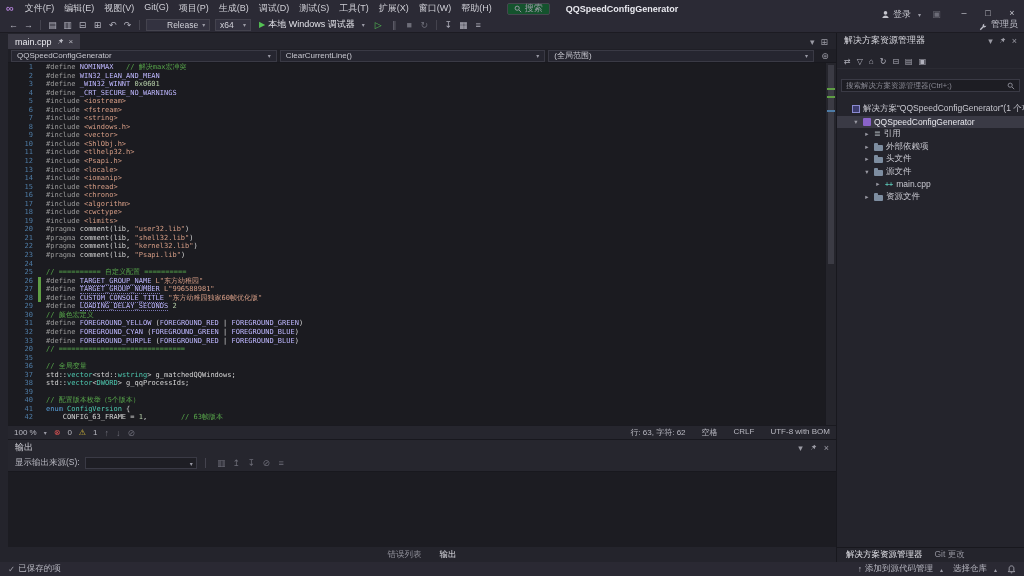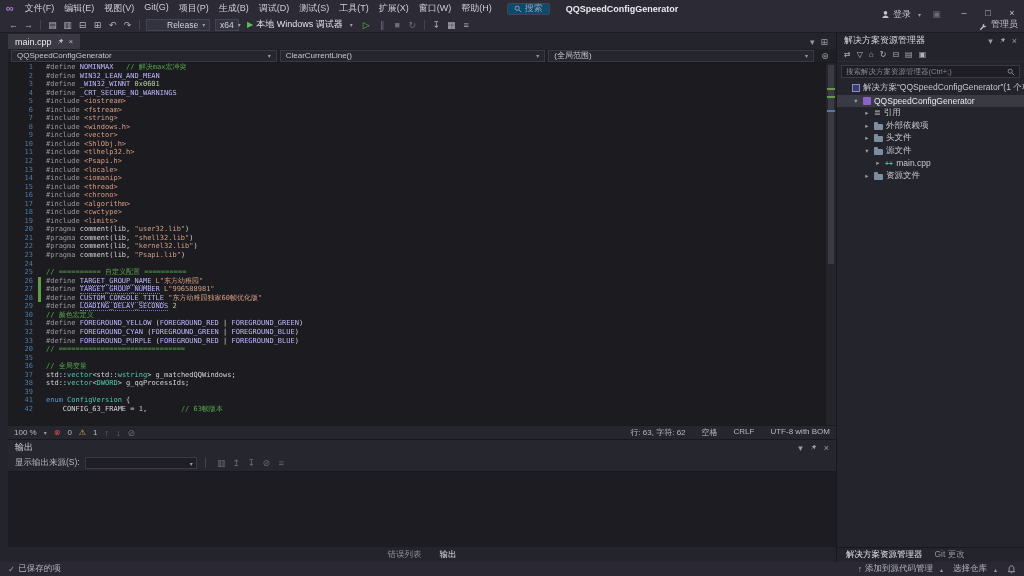--- a/index.html
+++ b/index.html
@@ -7,42 +7,42 @@
   body {
     width:1024px; height:576px; overflow:hidden;
     background:#1f1f26; color:#c8c8d0;
     font-family:"Liberation Sans","DejaVu Sans",sans-serif;
     font-size:9px; cursor:default;
   }
   
   .titlebar { height:17px; background:#2b2a35; display:flex; align-items:center; padding:0 0 0 6px; }
   .vslogo { color:#b180d7; font-weight:bold; font-size:11px; margin-right:6px; line-height:1; }
   .menu-item { padding:0 5px; color:#cfcfd6; white-space:nowrap; }
-  .search-pill { display:flex; align-items:center; gap:3px; background:#0c4a6e; border:1px solid #46454f;
+  .search-pill { display:flex; align-items:center; gap:3px; background:#14532d; border:1px solid #46454f;
     border-radius:2px; padding:0 6px; height:12px; margin-left:10px; color:#9a9aa5; }
   .tb-title { font-weight:bold; color:#e9e9ef; margin-left:16px; white-space:nowrap; }
   .tb-right { margin-left:auto; display:flex; align-items:flex-end; gap:8px;margin-top:8px; }
   .signin { display:flex; align-items:center; gap:3px; color:#c5c5cd; }
   .win-btns { display:flex; }
   .win-btns span { width:24px; height:17px; display:flex; align-items:center; justify-content:center; color:#c5c5cd; font-size:9px; }
   
   .toolbar { height:16px; background:#2b2a35; border-bottom:1px solid #1c1b22; display:flex; align-items:center; padding:0 6px; gap:1px; }
   .tbi { color:#b2b2bd; width:15px; text-align:center; font-size:9px; line-height:14px; }
   .tbi.dim { color:#6d6d78; }
   .sep { width:1px; height:10px; background:#44434e; margin:0 3px; }
   .combo { display:flex; align-items:center; justify-content:space-between; background:#333240; border:1px solid #44434e;
     height:12px; font-size:8.5px; padding:0 4px; color:#d2d2da; margin:0 2px; }
   .caret { color:#9a9aa5; font-size:6px; margin-left:4px; }
   .debug-btn { display:flex; align-items:center; gap:3px; padding:0 5px; color:#e2e2e8; }
   .play-glyph { color:#54c254; font-size:8px; }
   .admin { margin-left:auto; display:flex; align-items:flex-end; gap:4px; color:#c0c0ca; }
   
   .main { display:flex; height:529px; }
   .left-col { flex:1; min-width:0; display:flex; flex-direction:column; background:#24242c; padding-left:8px; }
-  .right-col { width:188px; flex:none; background:#24242c; border-left:1px solid #18181e; display:flex; flex-direction:column; }
+  .right-col { width:188px; flex:none; background:#24242c; border-left:1px solid #18181e; display:flex; flex-direction:column;gap:7px; }
   
   .tabbar { height:16px; display:flex; align-items:flex-end; }
   .tab { background:#3a3944; color:#eaeaef; padding:2px 7px; display:flex; align-items:center; gap:5px; height:15px; }
   .tab .tclose { color:#b9b9c2; font-size:8px; }
   .tabbar-right { margin-left:auto; display:flex; gap:6px; padding:0 8px 2px 0; color:#9a9aa4; }
   .navbar { height:14px; background:#1f1f26; border-bottom:1px solid #18181e; display:flex; align-items:center; gap:3px; padding:0 3px; }
   .nav-combo { flex:1; border:1px solid #3a3a45; background:#262630; height:12px; display:flex; align-items:center;
     justify-content:space-between; padding:0 5px; font-size:8px; color:#c8c8d0; min-width:0; }
   .nav-combo .lbl { overflow:hidden; white-space:nowrap; text-overflow:ellipsis; }
   .gear { width:16px; text-align:center; color:#9a9aa4; }
@@ -155,21 +155,21 @@
       <span class="tbi">⊟</span>
       <span class="tbi">⊞</span>
       <span class="tbi">↶</span>
       <span class="tbi">↷</span>
     </span>
   <span class="sep"></span>
   <span class="combo" style="width:64px;padding-left:20px;">
     <span>Release</span>
     <span class="caret">▾</span>
   </span>
-  <span class="combo" style="width:24px;">
+  <span class="combo" style="width:36px;">
     <span>x64</span>
     <span class="caret">▾</span>
   </span>
   <span class="debug-btn">
     <span class="play-glyph">▶</span>
     <span>本地 Windows 调试器</span>
     <span class="caret">▾</span>
   </span>
   <span class="tbi" style="color:#54c254;">▷</span>
   <span style="display:flex;">
@@ -258,20 +258,21 @@
           <div class="cl"><span class="ln">30</span><span class="chg"></span><span><span class="tk-c">// 颜色宏定义</span></span></div>
           <div class="cl"><span class="ln">31</span><span class="chg"></span><span><span class="tk-p">#define </span><span class="tk-m">FOREGROUND_YELLOW</span><span class="tk-d"> (</span><span class="tk-m">FOREGROUND_RED</span><span class="tk-d"> | </span><span class="tk-m">FOREGROUND_GREEN</span><span class="tk-d">)</span></span></div>
           <div class="cl"><span class="ln">32</span><span class="chg"></span><span><span class="tk-p">#define </span><span class="tk-m">FOREGROUND_CYAN</span><span class="tk-d"> (</span><span class="tk-m">FOREGROUND_GREEN</span><span class="tk-d"> | </span><span class="tk-m">FOREGROUND_BLUE</span><span class="tk-d">)</span></span></div>
           <div class="cl"><span class="ln">33</span><span class="chg"></span><span><span class="tk-p">#define </span><span class="tk-m">FOREGROUND_PURPLE</span><span class="tk-d"> (</span><span class="tk-m">FOREGROUND_RED</span><span class="tk-d"> | </span><span class="tk-m">FOREGROUND_BLUE</span><span class="tk-d">)</span></span></div>
           <div class="cl"><span class="ln">20</span><span class="chg"></span><span><span class="tk-c">// ==============================</span></span></div>
           <div class="cl"><span class="ln">35</span><span class="chg"></span><span></span></div>
           <div class="cl"><span class="ln">36</span><span class="chg"></span><span><span class="tk-c">// 全局变量</span></span></div>
           <div class="cl"><span class="ln">37</span><span class="chg"></span><span><span class="tk-d">std::</span><span class="tk-t">vector</span><span class="tk-d">&lt;std::</span><span class="tk-t">wstring</span><span class="tk-d">&gt; g_matchedQQWindows;</span></span></div>
           <div class="cl"><span class="ln">38</span><span class="chg"></span><span><span class="tk-d">std::</span><span class="tk-t">vector</span><span class="tk-d">&lt;</span><span class="tk-t">DWORD</span><span class="tk-d">&gt; g_qqProcessIds;</span></span></div>
           <div class="cl"><span class="ln">39</span><span class="chg"></span><span></span></div>
+          <div class="cl"><span class="ln">40</span><span class="chg"></span><span><span class="tk-c">// 配置版本枚举（5个版本）</span></span></div>
           <div class="cl"><span class="ln">41</span><span class="chg"></span><span><span class="tk-k">enum</span><span class="tk-d"> </span><span class="tk-t">ConfigVersion</span><span class="tk-d"> {</span></span></div>
           <div class="cl"><span class="ln">42</span><span class="chg"></span><span><span class="tk-d">    CONFIG_63_FRAME = </span><span class="tk-n">1</span><span class="tk-d">,        </span><span class="tk-c">// 63帧版本</span></span></div>
         </div>
       <div class="vscroll">
         <div class="vthumb"></div>
         <div class="smark" style="top:7%; background:#5f9e44;"></div>
         <div class="smark" style="top:9%; background:#5f9e44;"></div>
         <div class="smark" style="top:13%; background:#4e7ca6;"></div>
       </div>
     </div>

